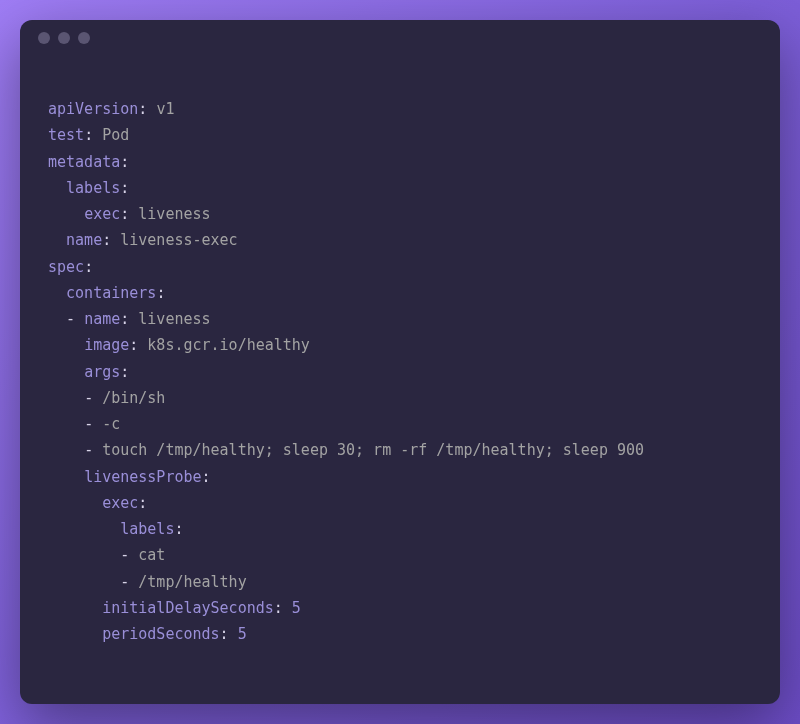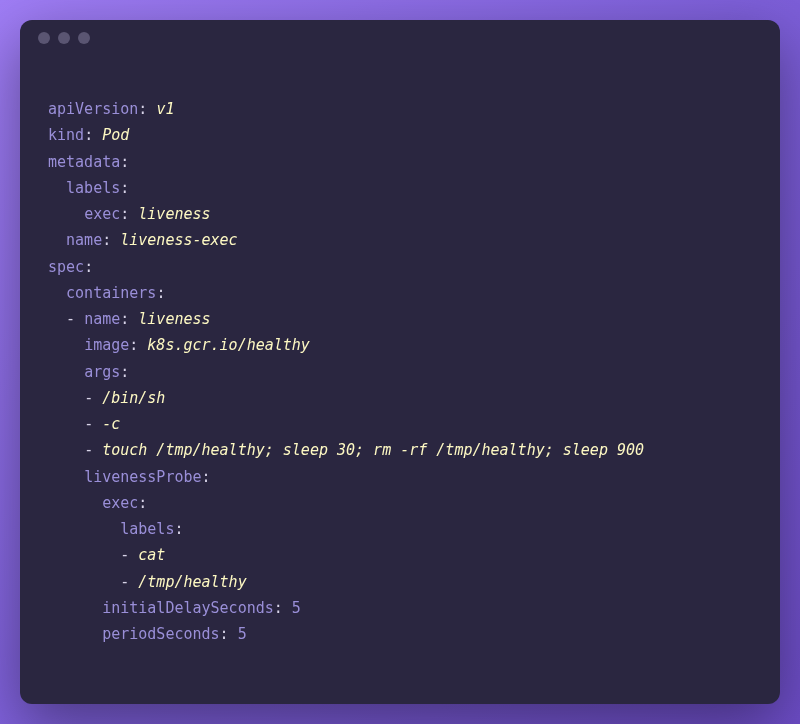--- a/index.html
+++ b/index.html
@@ -50,42 +50,41 @@
       white-space: pre;
     }
     .key {
       color: #9a8fd8;
       text-align: right;
     }
     .colon {
       color: #d8d4e8;
     }
     .string-val {
-      color: #fef9c3;
-      font-style: italic;
+      color: #a3a3a3;
     }
     .num {
       color: #9a8fd8;
     }
     .dash {
       color: #d8d4e8;
     }
   </style>
 </head>
 <body>
 
 <div class="window">
   <div class="titlebar">
     <div class="dot"></div>
     <div class="dot"></div>
     <div class="dot"></div>
   </div>
   <div class="code-area">
 <pre><span class="key">apiVersion</span><span class="colon">:</span> <span class="string-val">v1</span>
-<span class="key">kind</span><span class="colon">:</span> <span class="string-val">Pod</span>
+<span class="key">test</span><span class="colon">:</span> <span class="string-val">Pod</span>
 <span class="key">metadata</span><span class="colon">:</span>
   <span class="key">labels</span><span class="colon">:</span>
     <span class="key">exec</span><span class="colon">:</span> <span class="string-val">liveness</span>
   <span class="key">name</span><span class="colon">:</span> <span class="string-val">liveness-exec</span>
 <span class="key">spec</span><span class="colon">:</span>
   <span class="key">containers</span><span class="colon">:</span>
   <span class="dash">-</span> <span class="key">name</span><span class="colon">:</span> <span class="string-val">liveness</span>
     <span class="key">image</span><span class="colon">:</span> <span class="string-val">k8s.gcr.io/healthy</span>
     <span class="key">args</span><span class="colon">:</span>
     <span class="dash">-</span> <span class="string-val">/bin/sh</span>

